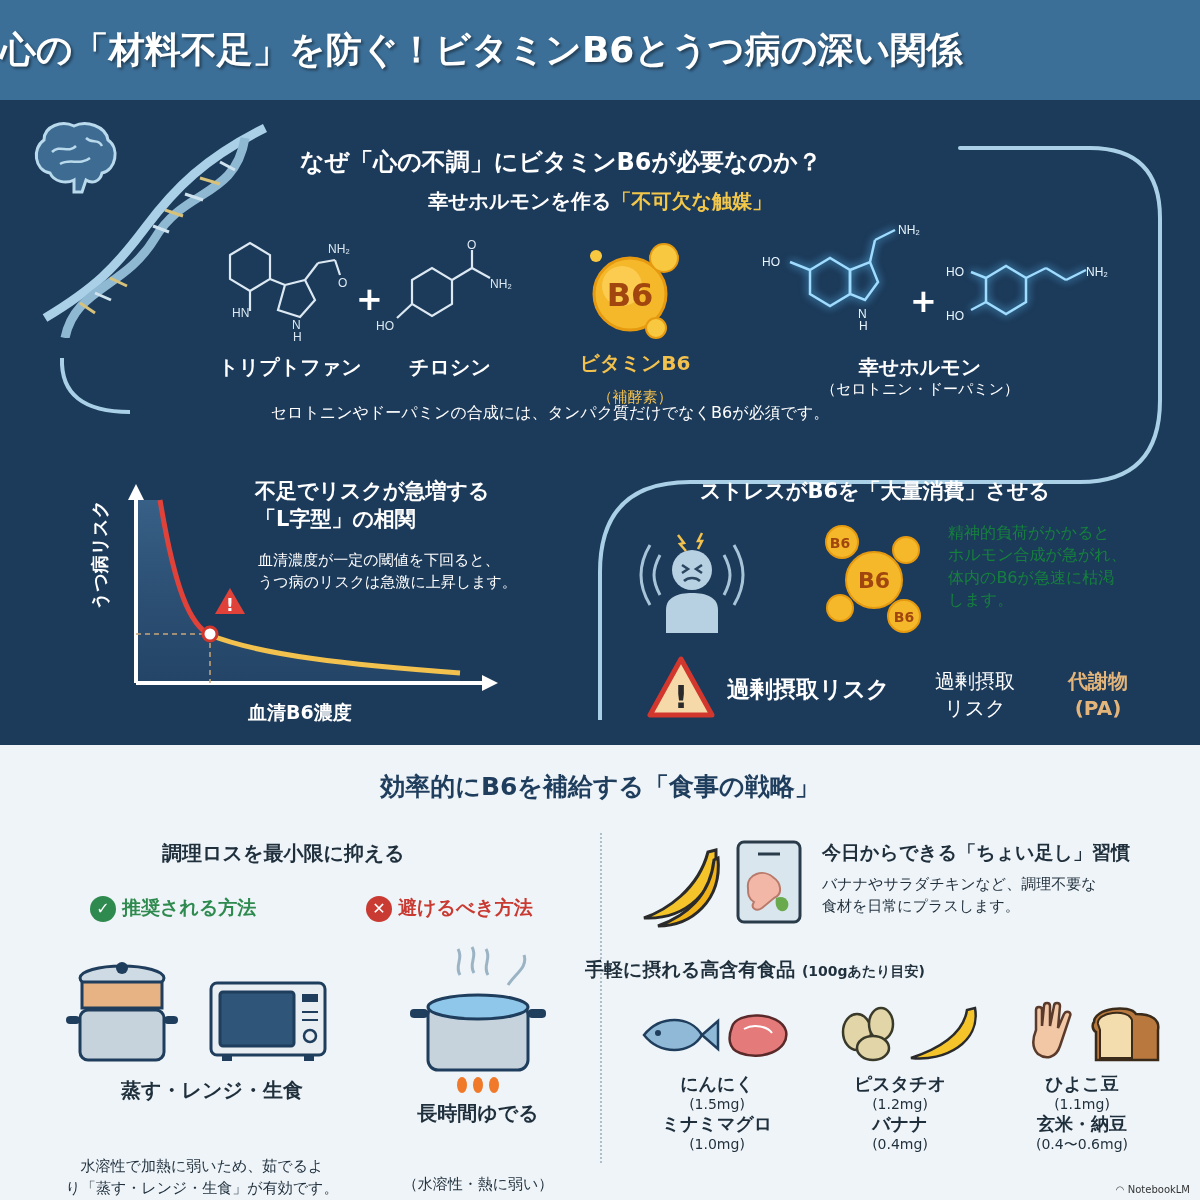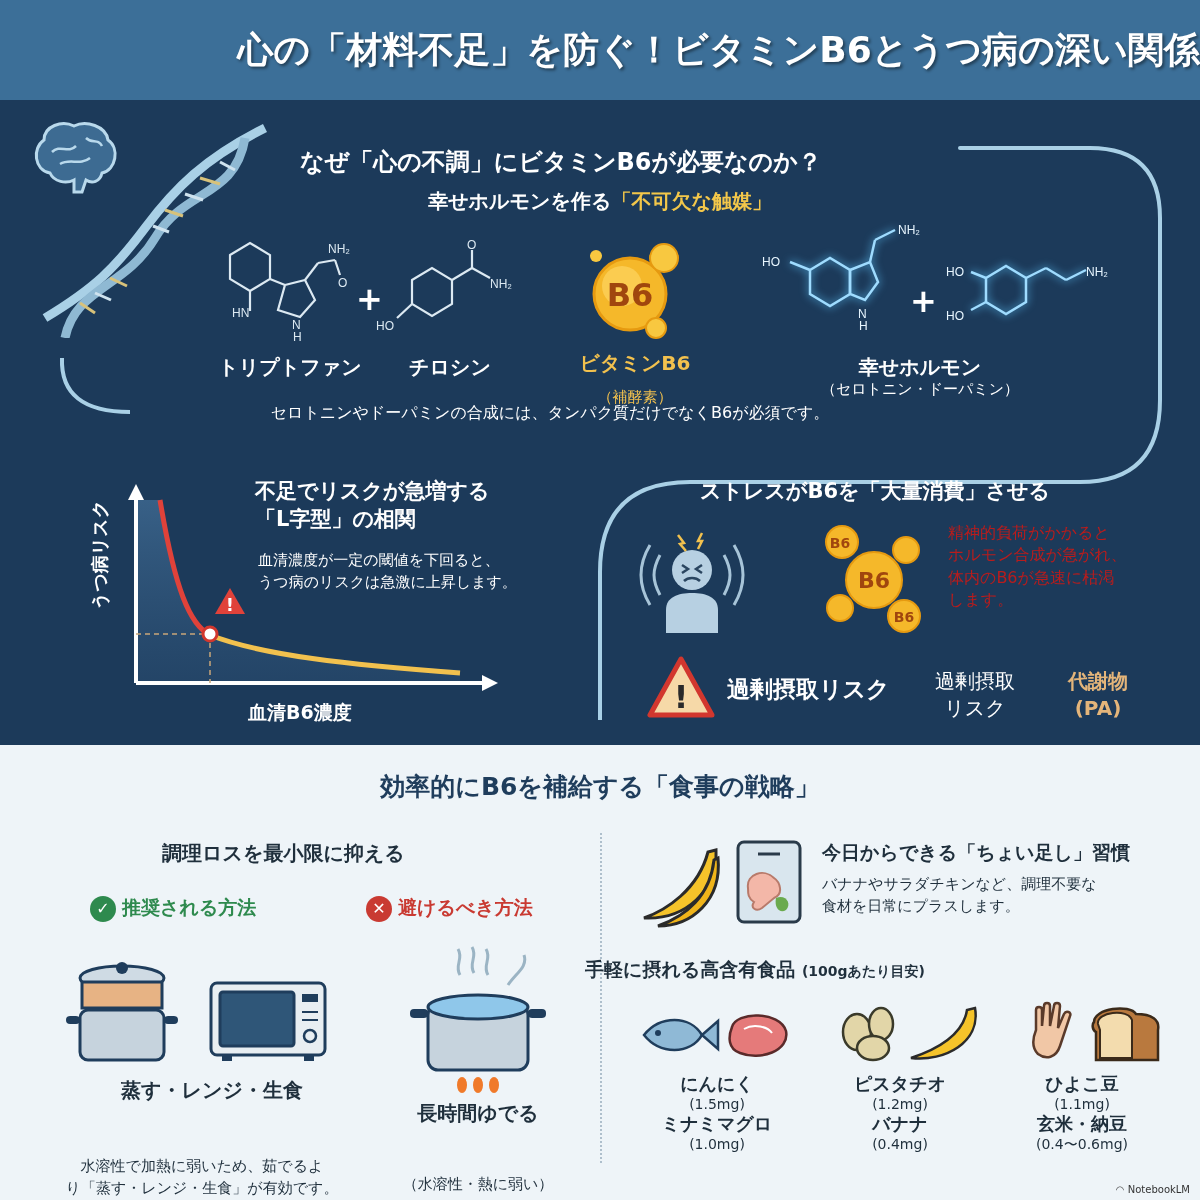--- a/index.html
+++ b/index.html
@@ -1,21 +1,21 @@
 <!DOCTYPE html>
 <html><head>
 <meta charset="utf-8">
 <style>
   * { box-sizing: border-box; margin: 0; padding: 0; }
   html, body { width: 1200px; height: 1200px; overflow: hidden; }
   body { font-family: "DejaVu Sans", "Liberation Sans", sans-serif; background: #eef4f8; position: relative; }
   .abs { position: absolute; }
 
   
-  .header { left: 0; top: 0; width: 1200px; height: 100px; background: #3c6f98; display: flex; align-items: center; justify-content: flex-end; padding-left: 44px; }
+  .header { left: 0; top: 0; width: 1200px; height: 100px; background: #3c6f98; display: flex; align-items: center; justify-content: flex-start; }
   .header-title { color: #fff; font-size: 36px; font-weight: bold; letter-spacing: 0px; text-shadow: 2px 2px 3px rgba(0,0,0,.45); }
 
   
   .dark { left: 0; top: 100px; width: 1200px; height: 645px; background: #1c3a5a; overflow: hidden; }
 
   .q-title { left: 300px; top: 128px; font-size: 24px; font-weight: bold; color: #fff; white-space: nowrap; margin-top: 18px; }
   .q-line { left: 958px; top: 146px; width: 90px; height: 4px; background: #a9d0e6; border-radius: 2px; }
 
   .subtitle { left: 0; width: 1200px; top: 188px; text-align: center; font-size: 20px; font-weight: bold; color: #fff; }
   .subtitle .hl { color: #f3c74a; }
@@ -24,21 +24,21 @@
   .mol-sub { font-size: 15px; color: #fff; text-align: center; white-space: nowrap; }
   .gold { color: #f2c14e; }
   .plus { font-size: 32px; color: #fff; font-weight: bold; }
 
   .synth-note { left: 0; width: 1200px; top: 402px; text-align: center; font-size: 16px; color: #fff; padding-left: 20px; }
 
   .risk-title { left: 255px; top: 477px; font-size: 21px; font-weight: bold; color: #fff; line-height: 1.35; }
   .risk-desc { left: 258px; top: 550px; font-size: 15px; color: #fff; line-height: 1.45; }
 
   .stress-title { left: 700px; top: 477px; font-size: 21px; font-weight: bold; color: #fff; white-space: nowrap; }
-  .stress-desc { left: 948px; top: 522px; font-size: 16px; color: #b91c1c; line-height: 1.4; }
+  .stress-desc { left: 948px; top: 522px; font-size: 16px; color: #15803d; line-height: 1.4; }
 
   .over-big { left: 727px; top: 674px; font-size: 23px; font-weight: bold; color: #fff; white-space: nowrap; }
   .over-small { left: 935px; top: 668px; font-size: 20px; color: #fff; text-align: center; line-height: 1.35; }
   .metab { left: 1068px; top: 668px; font-size: 20px; color: #e4b57a; font-weight: bold; text-align: center; line-height: 1.35; }
 
   
   .strategy-title { left: 0; width: 1200px; top: 770px; text-align: center; font-size: 25px; font-weight: bold; color: #1f3d5c; }
   .vdiv { left: 600px; top: 833px; width: 0; height: 330px; border-left: 2px dotted #aebfcc; }
 
   .sub-h { font-size: 20px; font-weight: bold; color: #1f2f3c; white-space: nowrap; }

